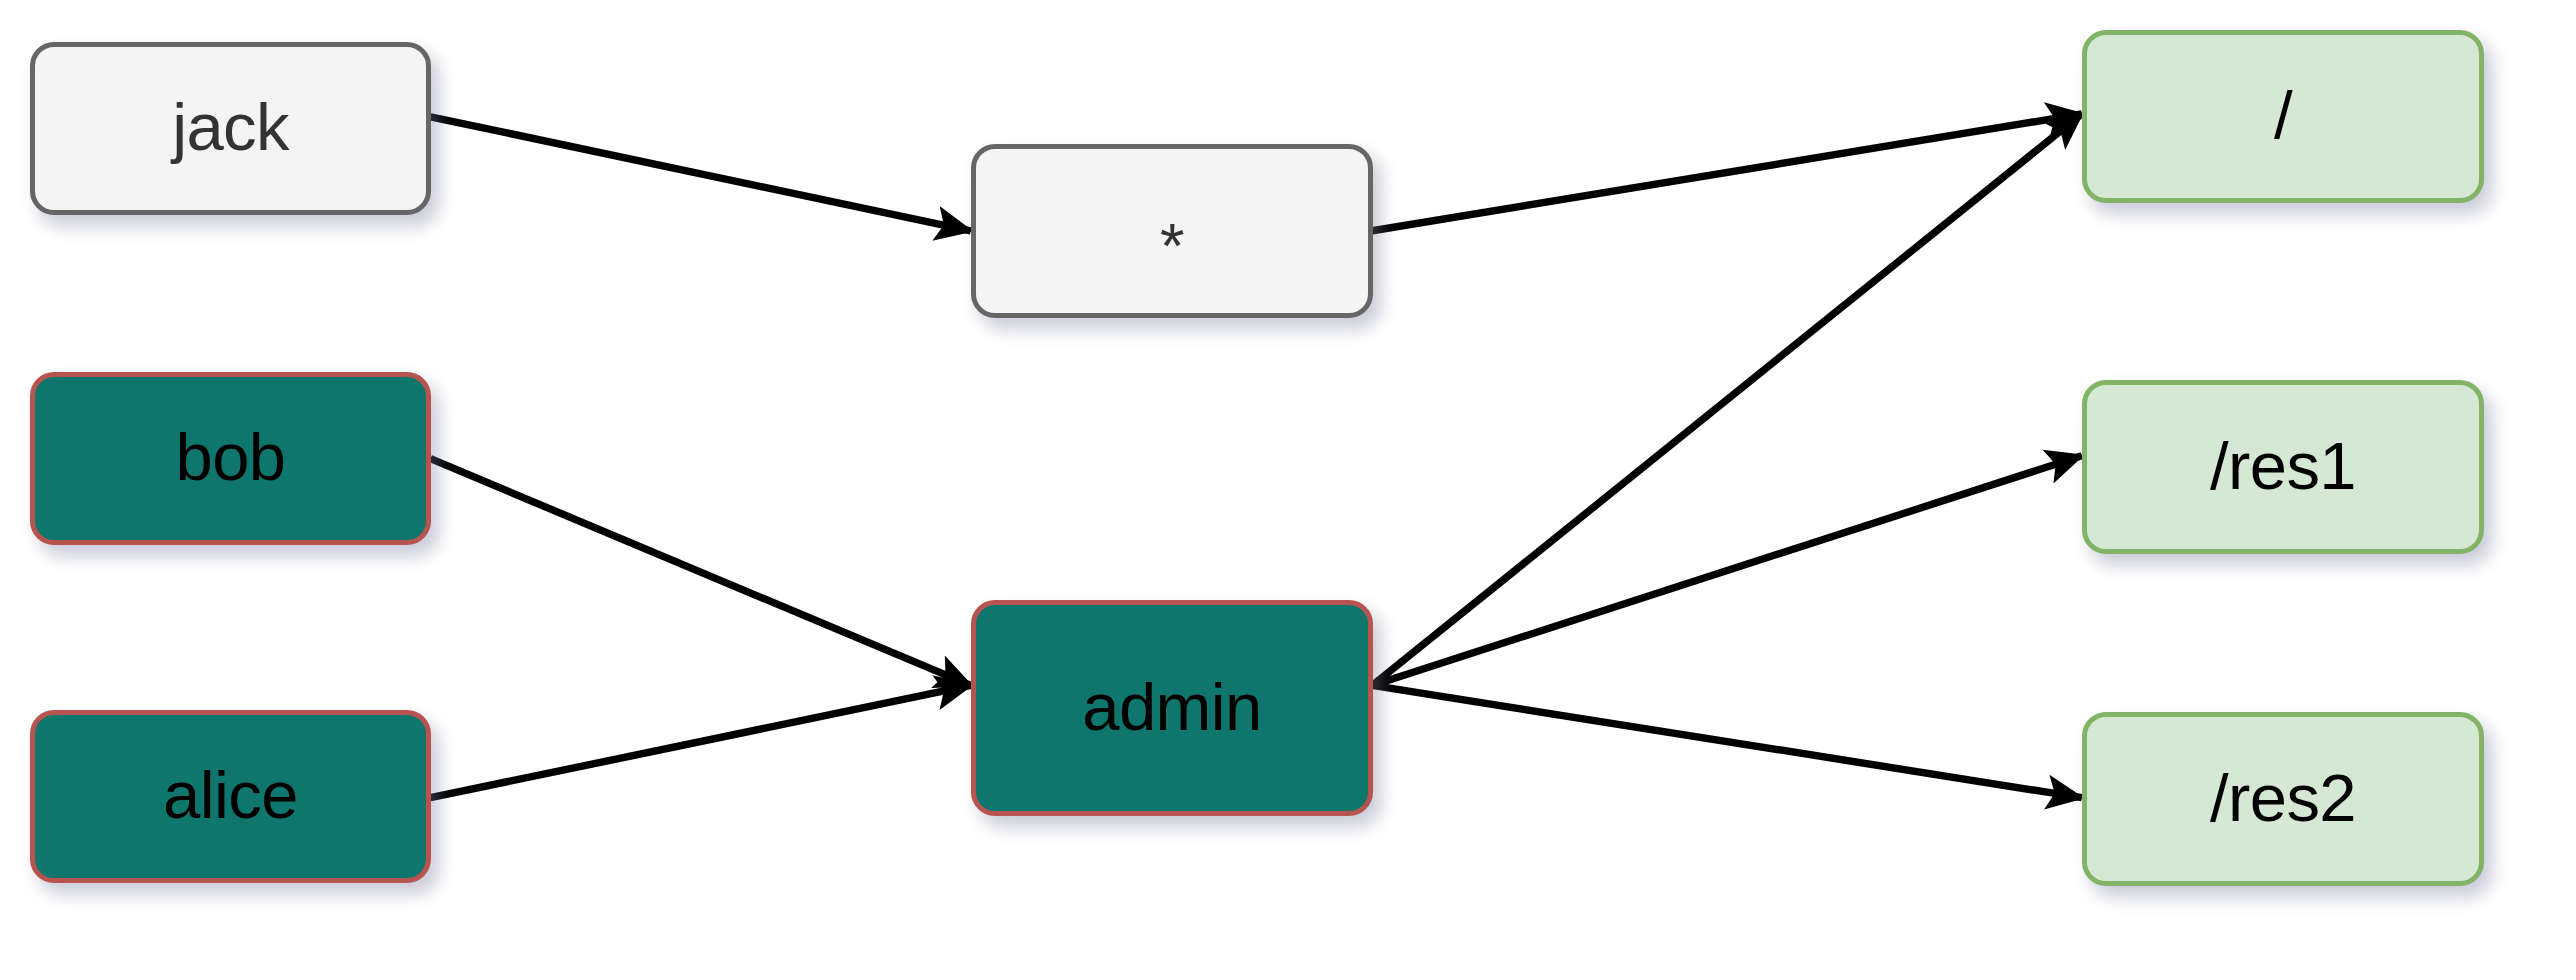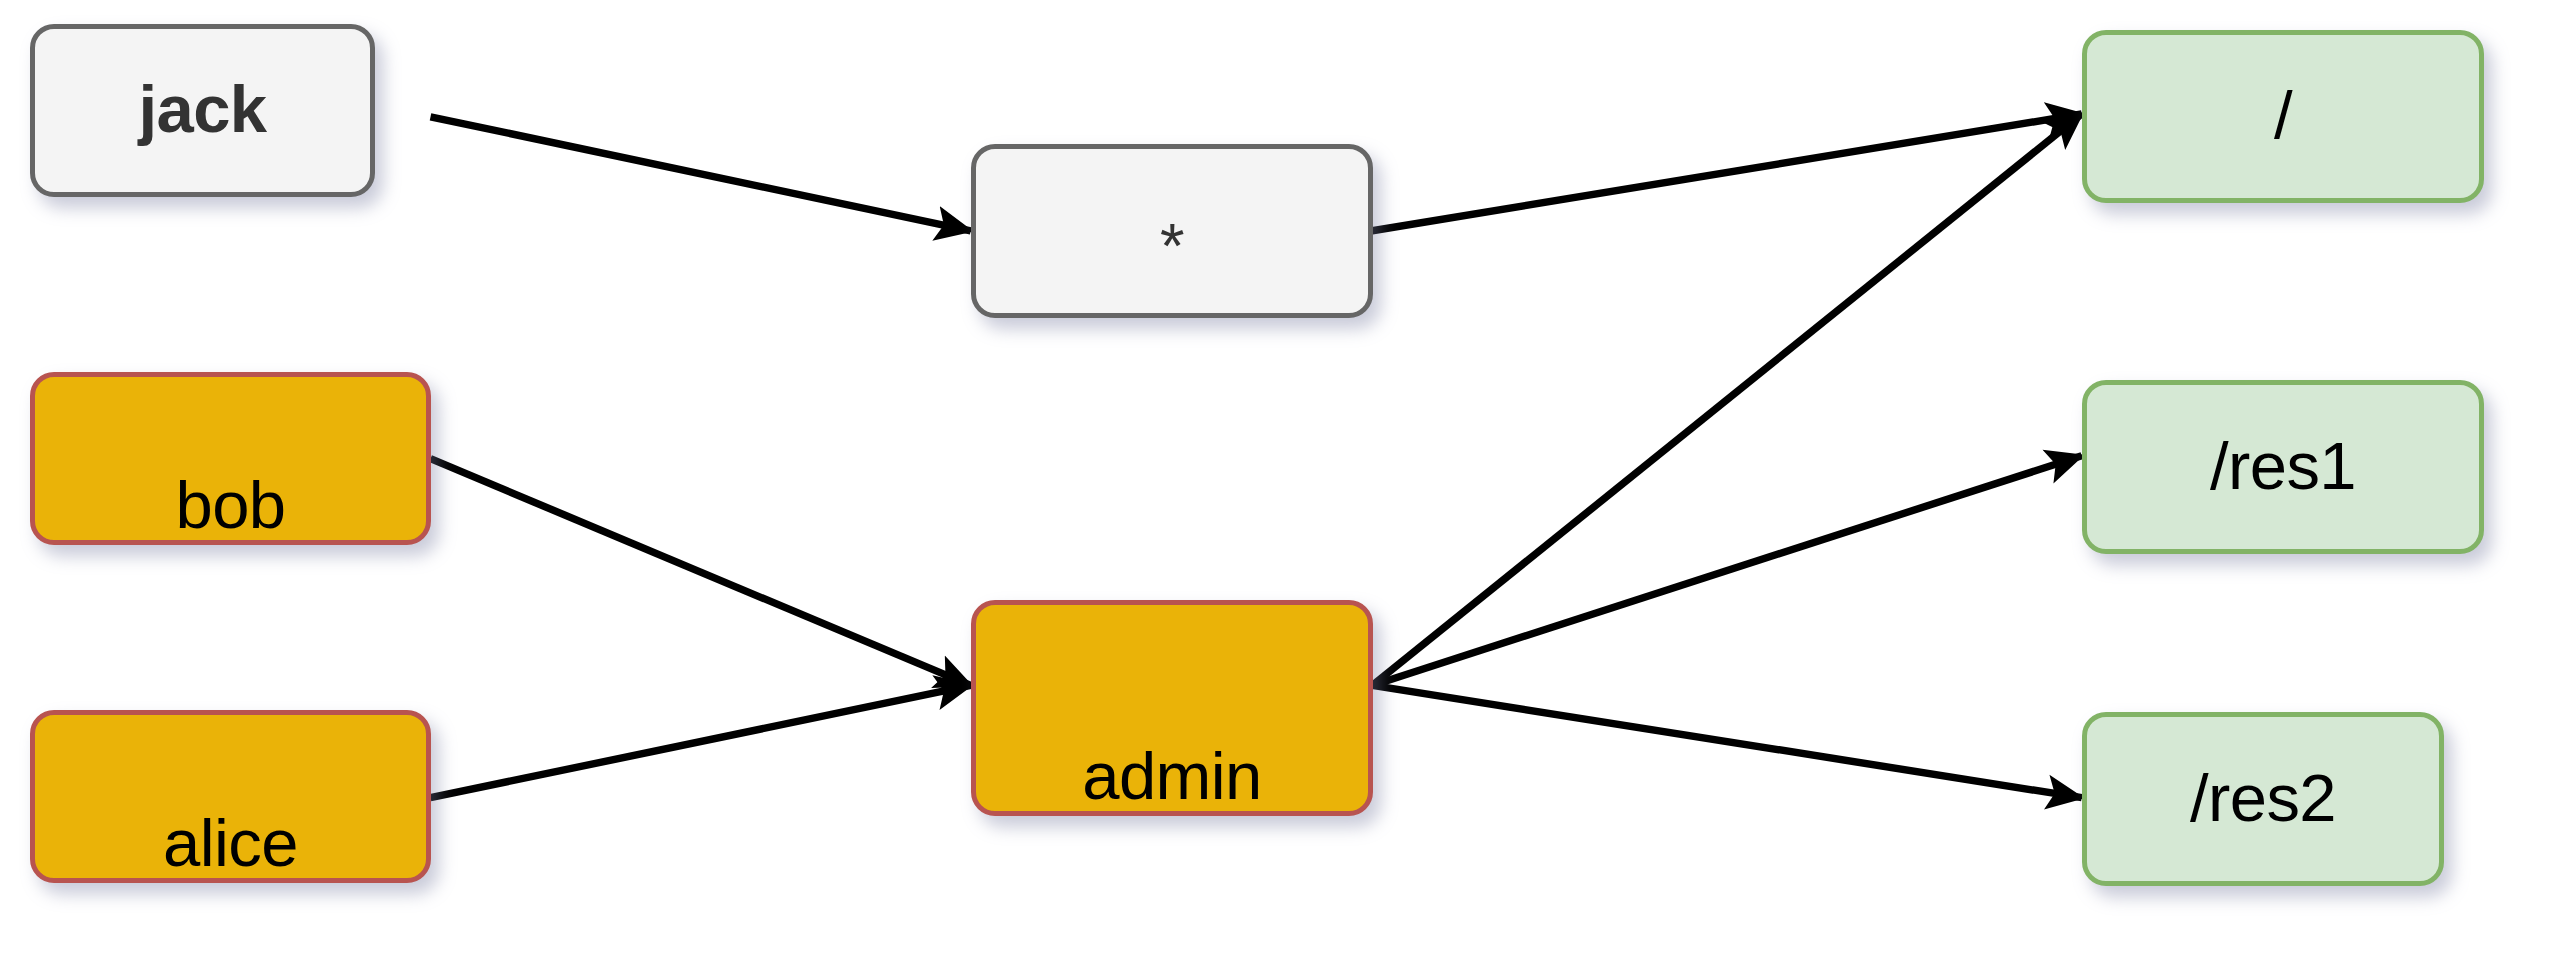--- a/index.html
+++ b/index.html
@@ -39,24 +39,23 @@
     line-height: 1;
     letter-spacing: -0.6px;
     color: #000000;
   }
   .node.gray {
     background: #f4f4f4;
     border-color: #666666;
     color: #333333;
   }
   .node.pink {
-    background: #eab308;
+    background: #0f766e;
     border-color: #b85450;
     color: #000000;
-    align-items: flex-end;
   }
   .node.green {
     background: #d5e8d4;
     border-color: #82b366;
     color: #000000;
   }
   .node .label {
     display: block;
     transform: translateY(-2.3px);
     white-space: nowrap;
@@ -82,40 +81,40 @@
         <line x1="2408" y1="405" x2="3653" y2="200" marker-end="url(#arrowhead)"></line>
         <line x1="755" y1="805" x2="1703" y2="1203" marker-end="url(#arrowhead)"></line>
         <line x1="755" y1="1400" x2="1703" y2="1203" marker-end="url(#arrowhead)"></line>
         <line x1="2408" y1="1203" x2="3653" y2="200" marker-end="url(#arrowhead)"></line>
         <line x1="2408" y1="1203" x2="3653" y2="800" marker-end="url(#arrowhead)"></line>
         <line x1="2408" y1="1203" x2="3653" y2="1400" marker-end="url(#arrowhead)"></line>
       </g>
   </svg>
 
   <div id="node-layer">
-      <div class="node gray" style="left: 30px; top: 24px; width: 345px; height: 173px; font-weight: bold;">
+      <div class="node gray" style="left: 30px; top: 42px; width: 401px; height: 173px;">
         <span class="label">jack</span>
       </div>
       <div class="node pink" style="left: 30px; top: 372px; width: 401px; height: 173px;">
         <span class="label">bob</span>
       </div>
       <div class="node pink" style="left: 30px; top: 710px; width: 401px; height: 173px;">
         <span class="label">alice</span>
       </div>
       <div class="node gray star" style="left: 971px; top: 144px; width: 402px; height: 174px;">
         <span class="label">*</span>
       </div>
       <div class="node pink" style="left: 971px; top: 600px; width: 402px; height: 216px;">
         <span class="label">admin</span>
       </div>
       <div class="node green" style="left: 2082px; top: 30px; width: 402px; height: 173px;">
         <span class="label">/</span>
       </div>
       <div class="node green" style="left: 2082px; top: 380px; width: 402px; height: 174px;">
         <span class="label">/res1</span>
       </div>
-      <div class="node green" style="left: 2082px; top: 712px; width: 362px; height: 174px;">
+      <div class="node green" style="left: 2082px; top: 712px; width: 402px; height: 174px;">
         <span class="label">/res2</span>
       </div>
     </div>
 
 </div>
 
 
 </body></html>

